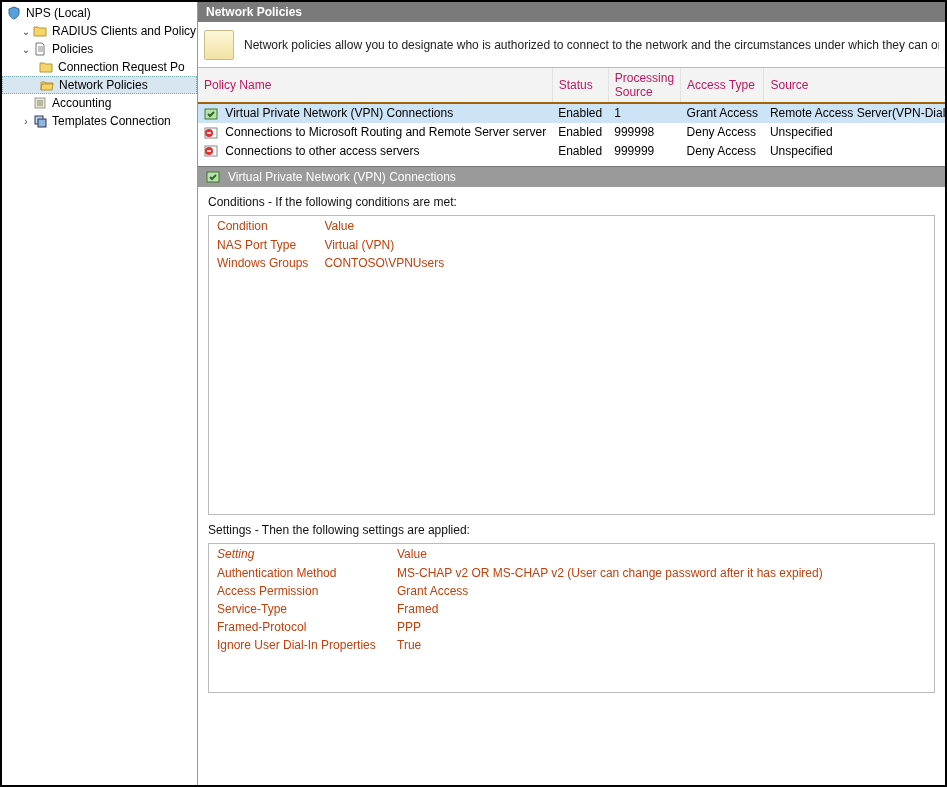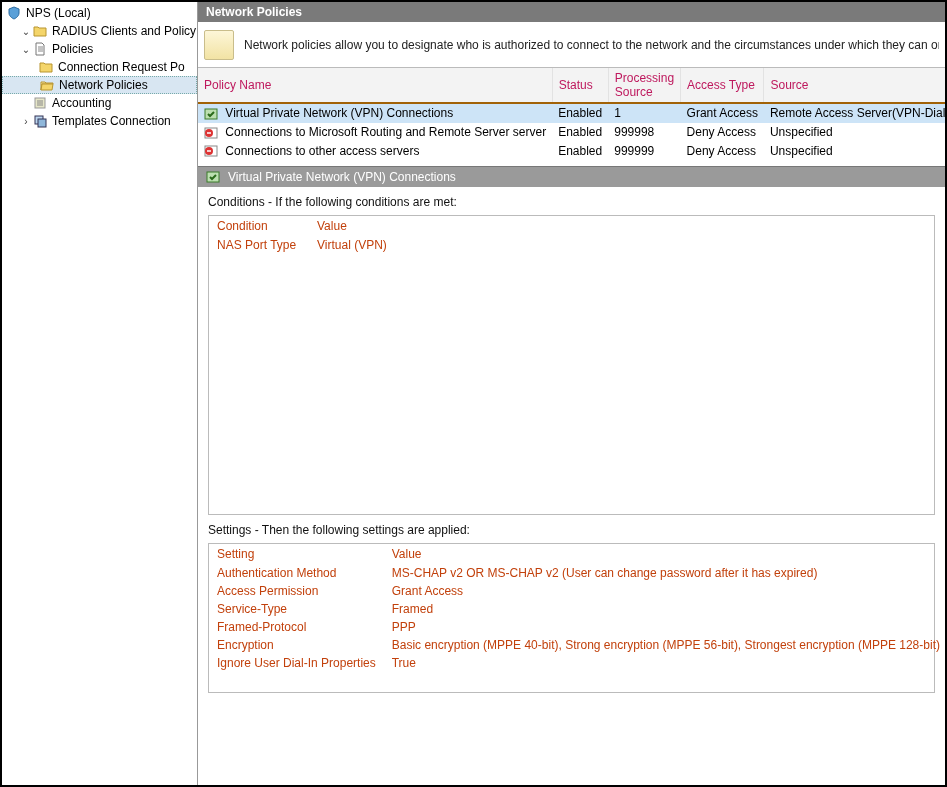--- a/index.html
+++ b/index.html
@@ -130,21 +130,21 @@
     font-weight: normal;
     padding: 3px 8px;
     color: #c2410c;
   }
   .detail-table td {
     padding: 2px 8px;
     color: #c2410c;
     white-space: nowrap;
     vertical-align: top;
   }
-  .col-setting { width: 180px; }
+  .col-setting { width: 180px; font-style: italic; }
   .col-cond { width: 100px; }
 
   
   svg { display: block; }
 </style>
 </head>
 <body>
 
 <div class="tree">
   <div class="tree-row">
@@ -307,20 +307,24 @@
           <tr>
             <th class="col-cond">Condition</th>
             <th>Value</th>
           </tr>
         </thead>
         <tbody>
           <tr>
             <td>NAS Port Type</td>
             <td>Virtual (VPN)</td>
           </tr>
+          <tr>
+            <td>Windows Groups</td>
+            <td>CONTOSO\VPNUsers</td>
+          </tr>
         </tbody>
       </table>
     </div>
   </div>
 
   <div class="panel" style="padding-top:0">
     <div class="subhead">Settings - Then the following settings are applied:</div>
     <div class="detail-box short">
       <table class="detail-table">
         <thead>
@@ -340,24 +344,20 @@
           </tr>
           <tr>
             <td>Service-Type</td>
             <td>Framed</td>
           </tr>
           <tr>
             <td>Framed-Protocol</td>
             <td>PPP</td>
           </tr>
           <tr>
-            <td>Encryption</td>
-            <td>Basic encryption (MPPE 40-bit), Strong encryption (MPPE 56-bit), Strongest encryption (MPPE 128-bit)</td>
-          </tr>
-          <tr>
             <td>Ignore User Dial-In Properties</td>
             <td>True</td>
           </tr>
         </tbody>
       </table>
     </div>
   </div>
 
 </div>
 

